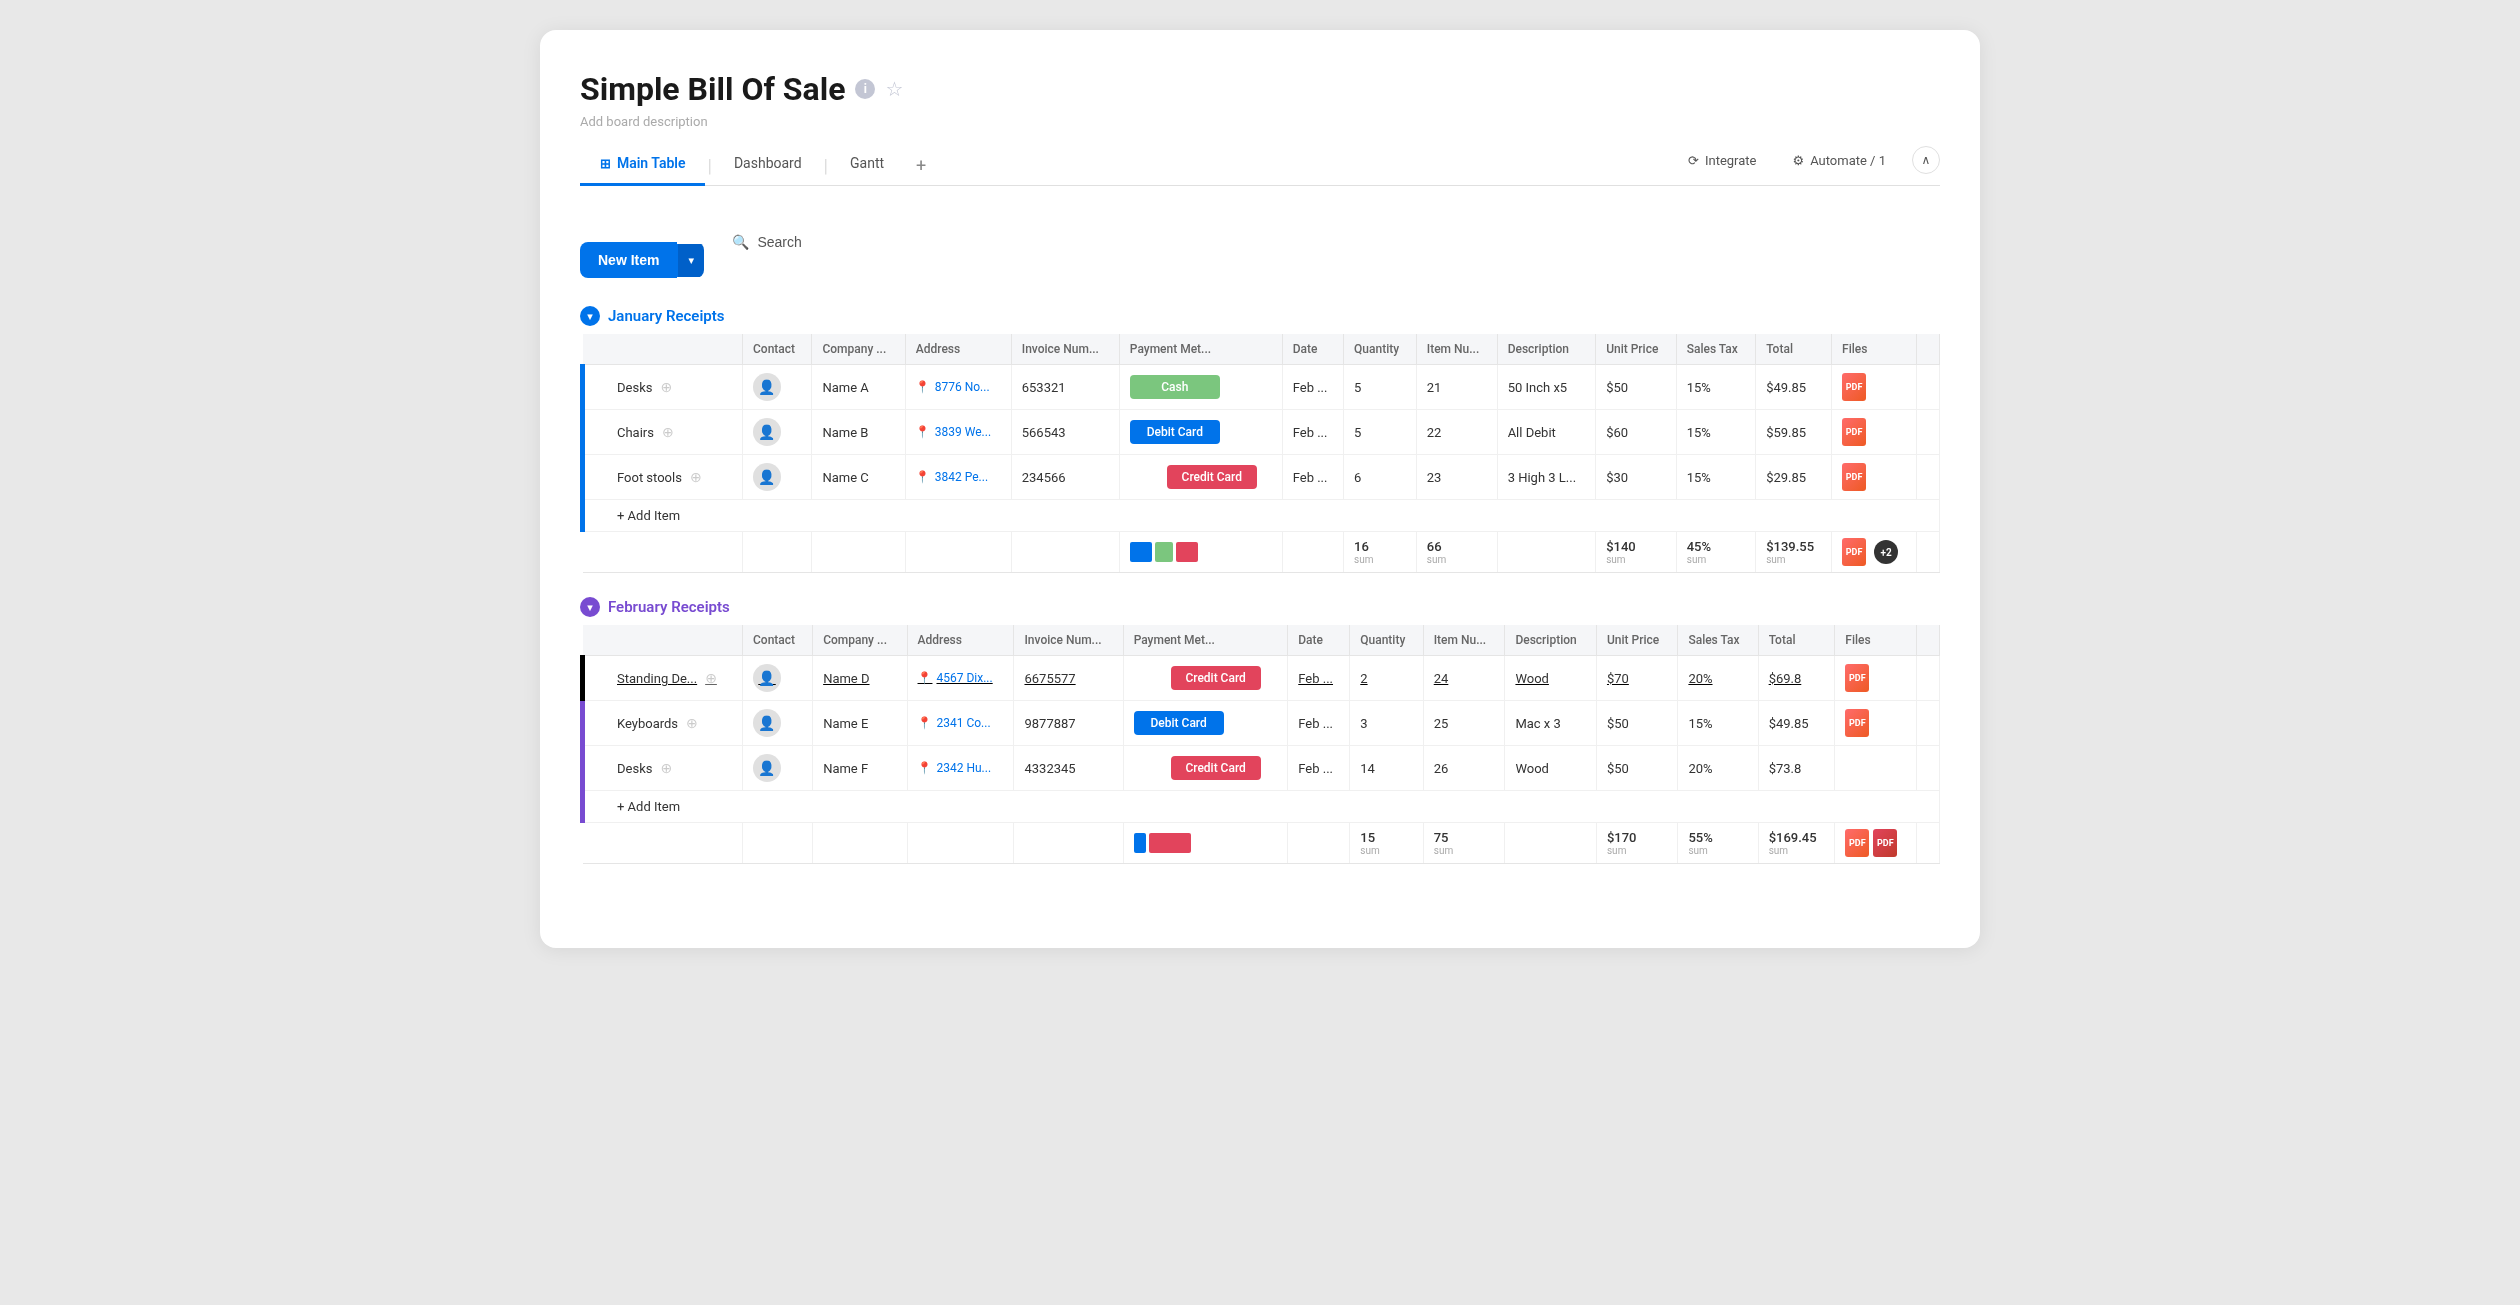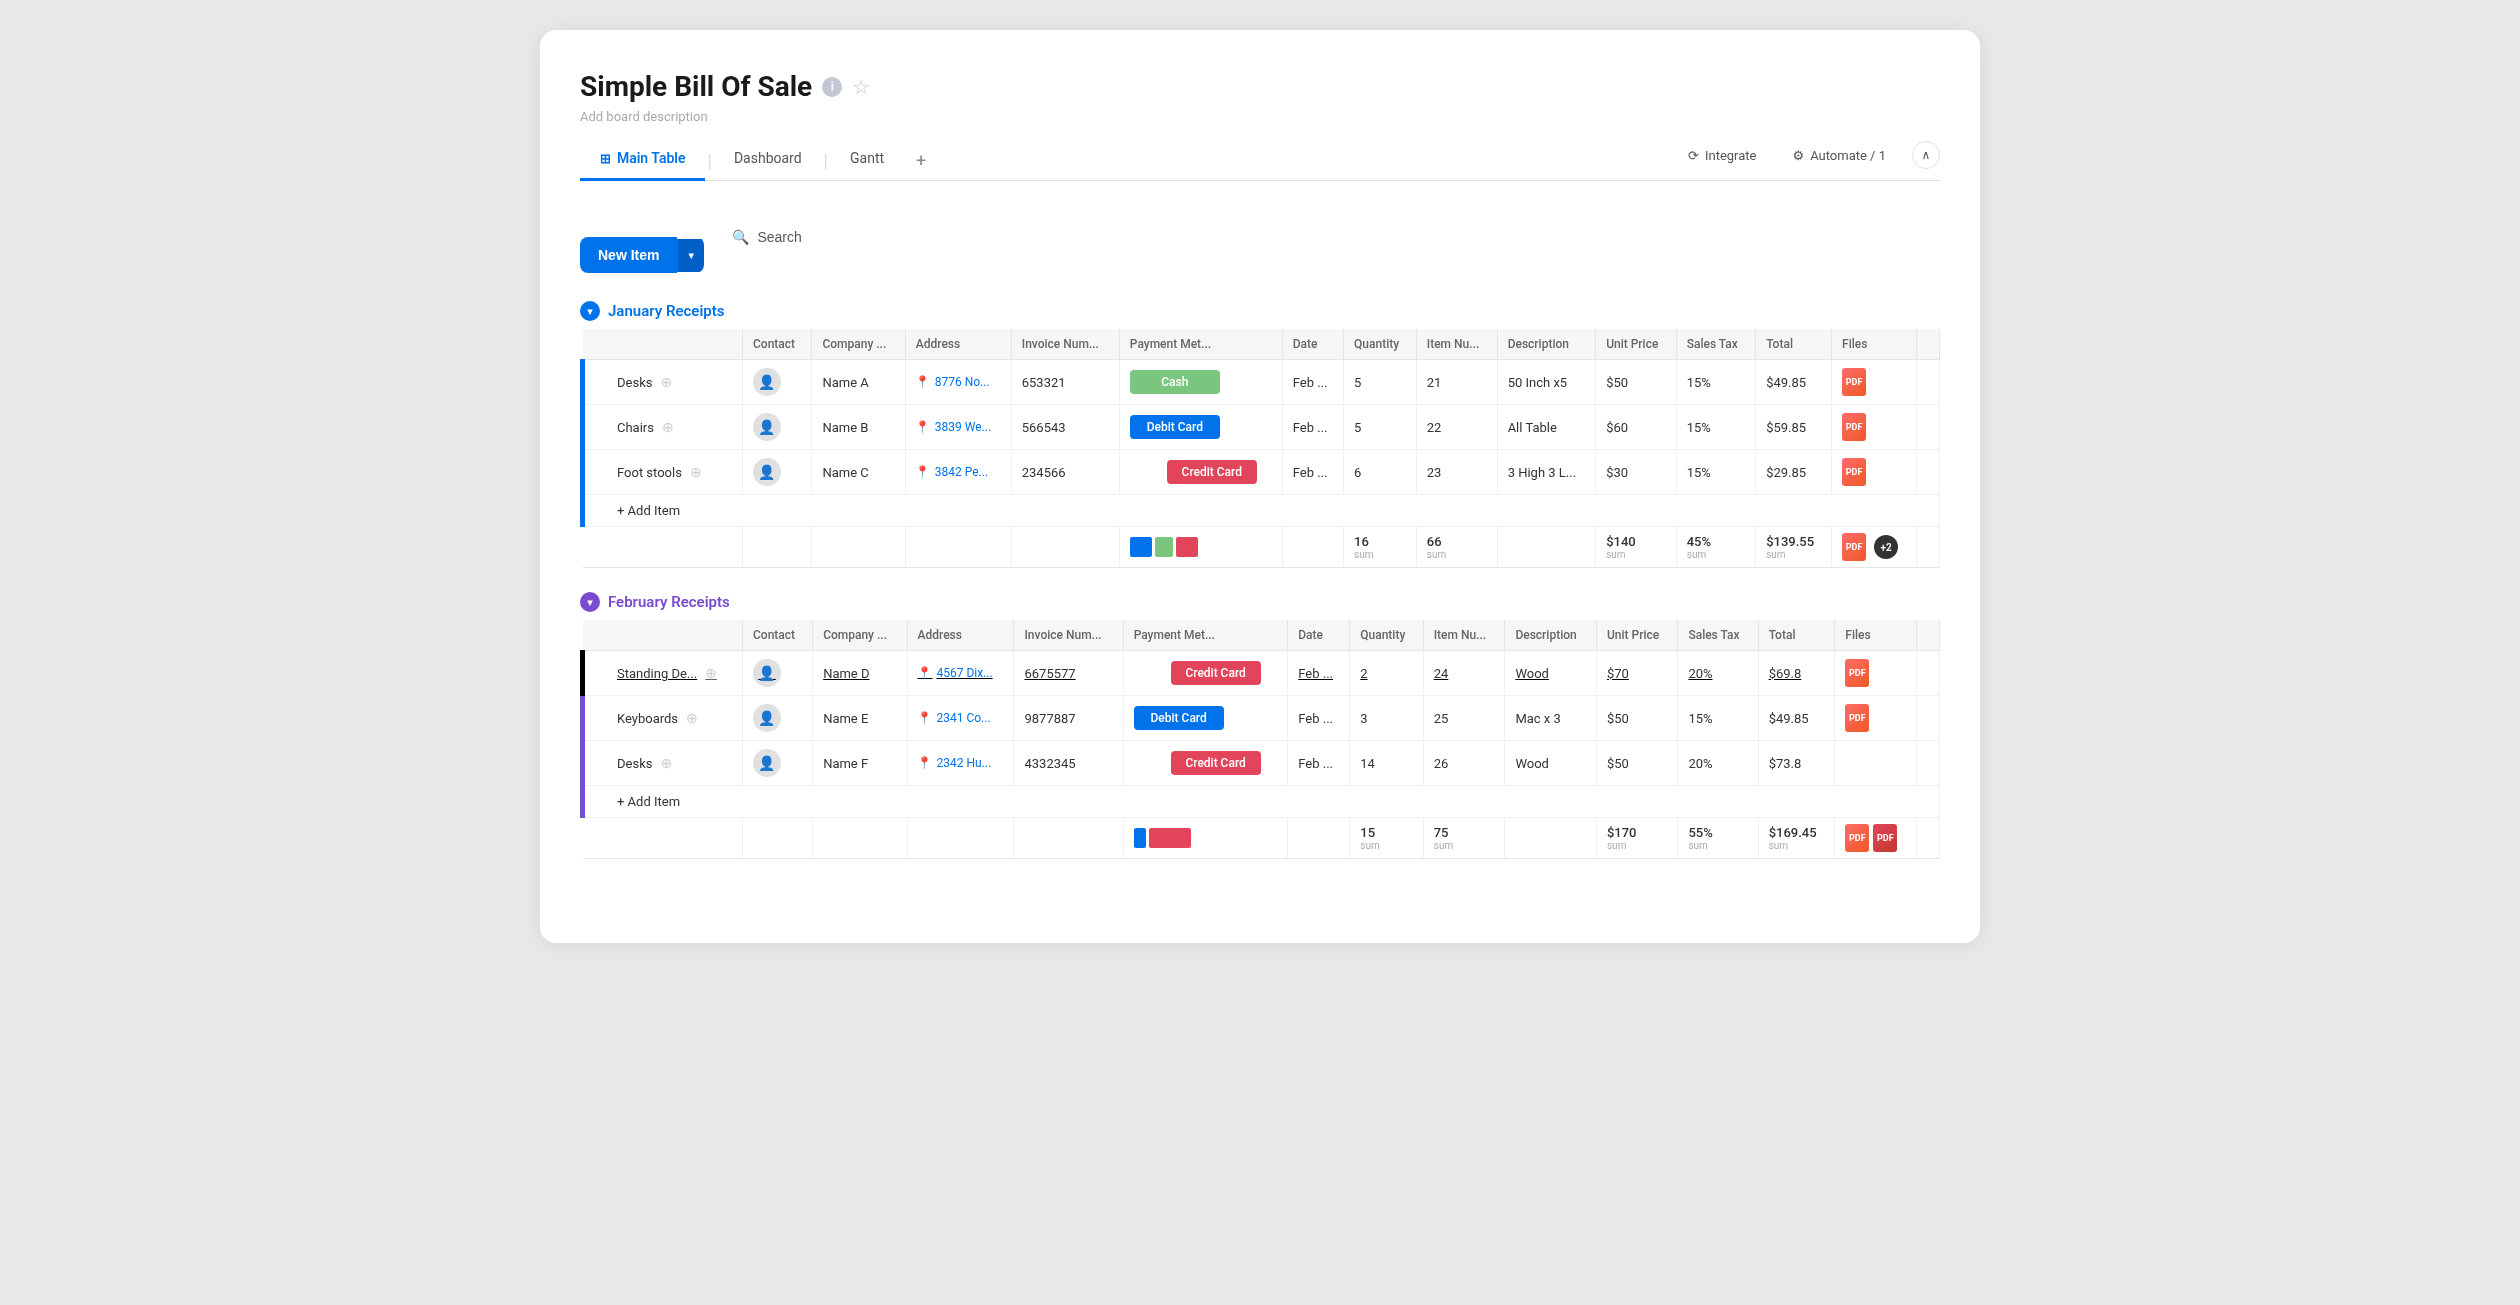--- a/index.html
+++ b/index.html
@@ -25,21 +25,21 @@
     .page-header {
       margin-bottom: 16px;
     }
     .title-row {
       display: flex;
       align-items: center;
       gap: 10px;
       margin-bottom: 6px;
     }
     .page-title {
-      font-size: 28px;
+      font-size: 32px;
       font-weight: 700;
       color: #1a1a1a;
     }
     .info-icon {
       width: 20px; height: 20px;
       border-radius: 50%;
       background: #c3c6d4;
       display: flex; align-items: center; justify-content: center;
       color: #fff;
       font-size: 12px;
@@ -455,21 +455,21 @@
               </td>
             <td>Name B</td>
             <td>
                 <span class="location-cell"><span class="location-pin">📍</span> 3839 We...</span>
               </td>
             <td>566543</td>
             <td><span class="payment-badge badge-debit">Debit Card</span></td>
             <td>Feb ...</td>
             <td>5</td>
             <td>22</td>
-            <td>All Table</td>
+            <td>All Debit</td>
             <td>$60</td>
             <td>15%</td>
             <td>$59.85</td>
             <td><div class="file-icon">PDF</div></td>
             <td></td>
           </tr>
 
           <tr style="border-left: 5px solid #0073ea;">
             <td>
               <div class="row-name-cell">

